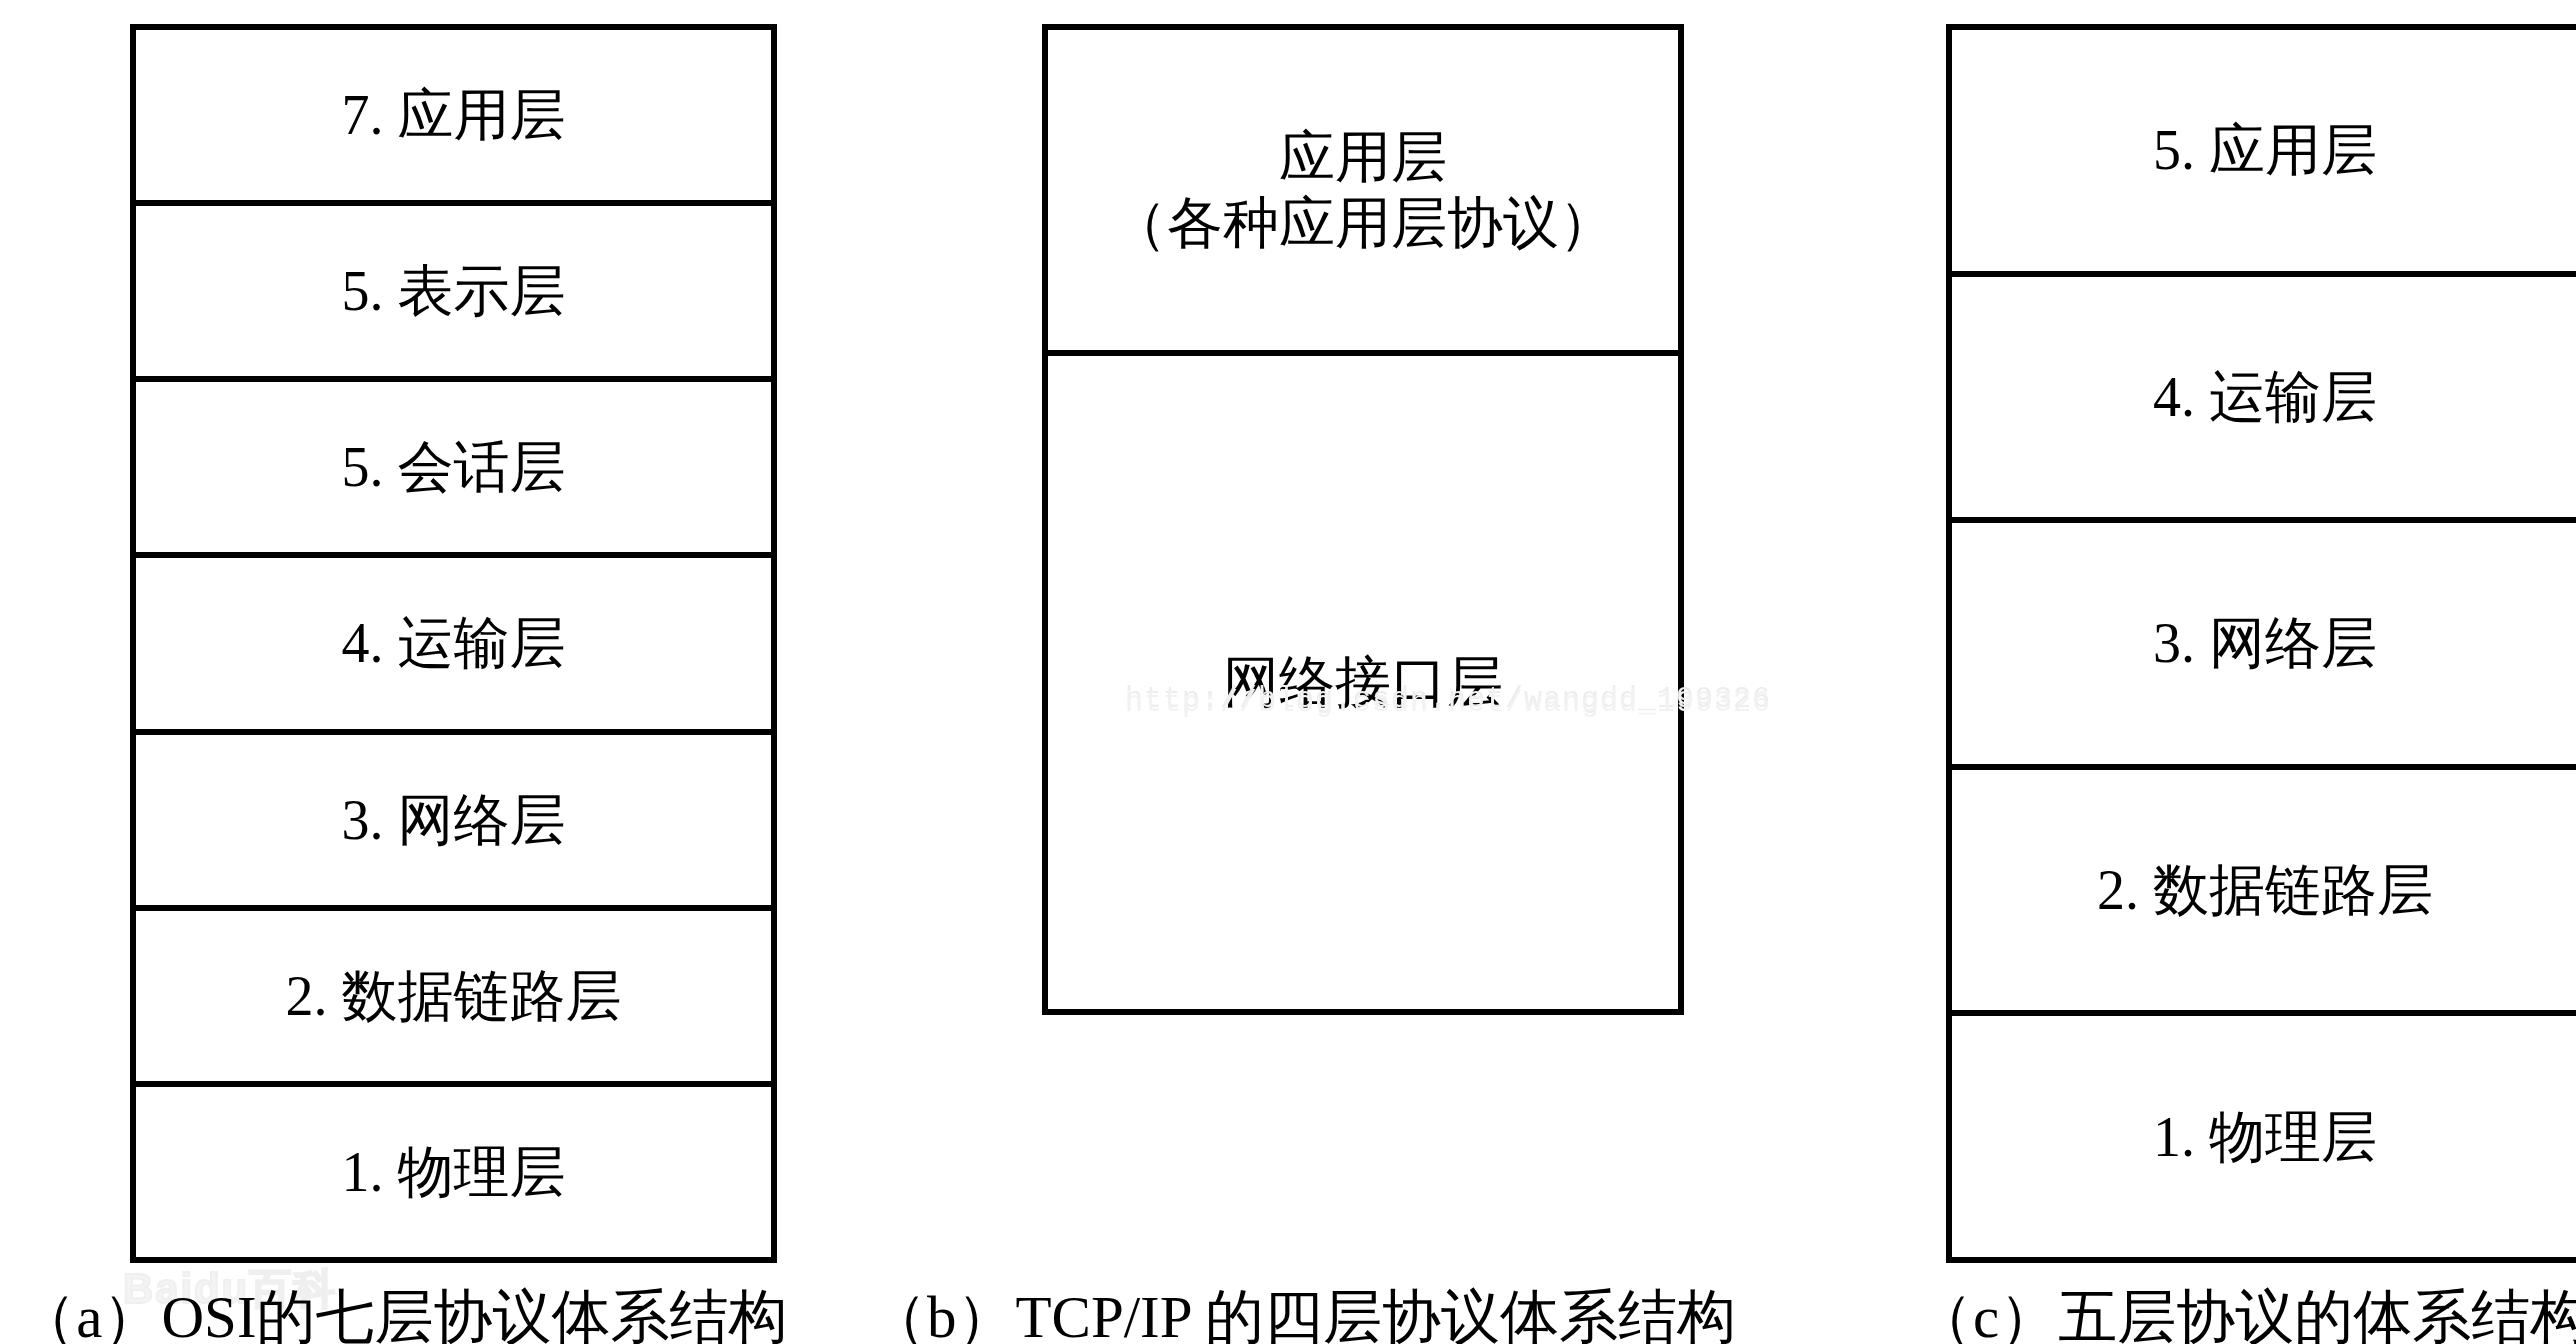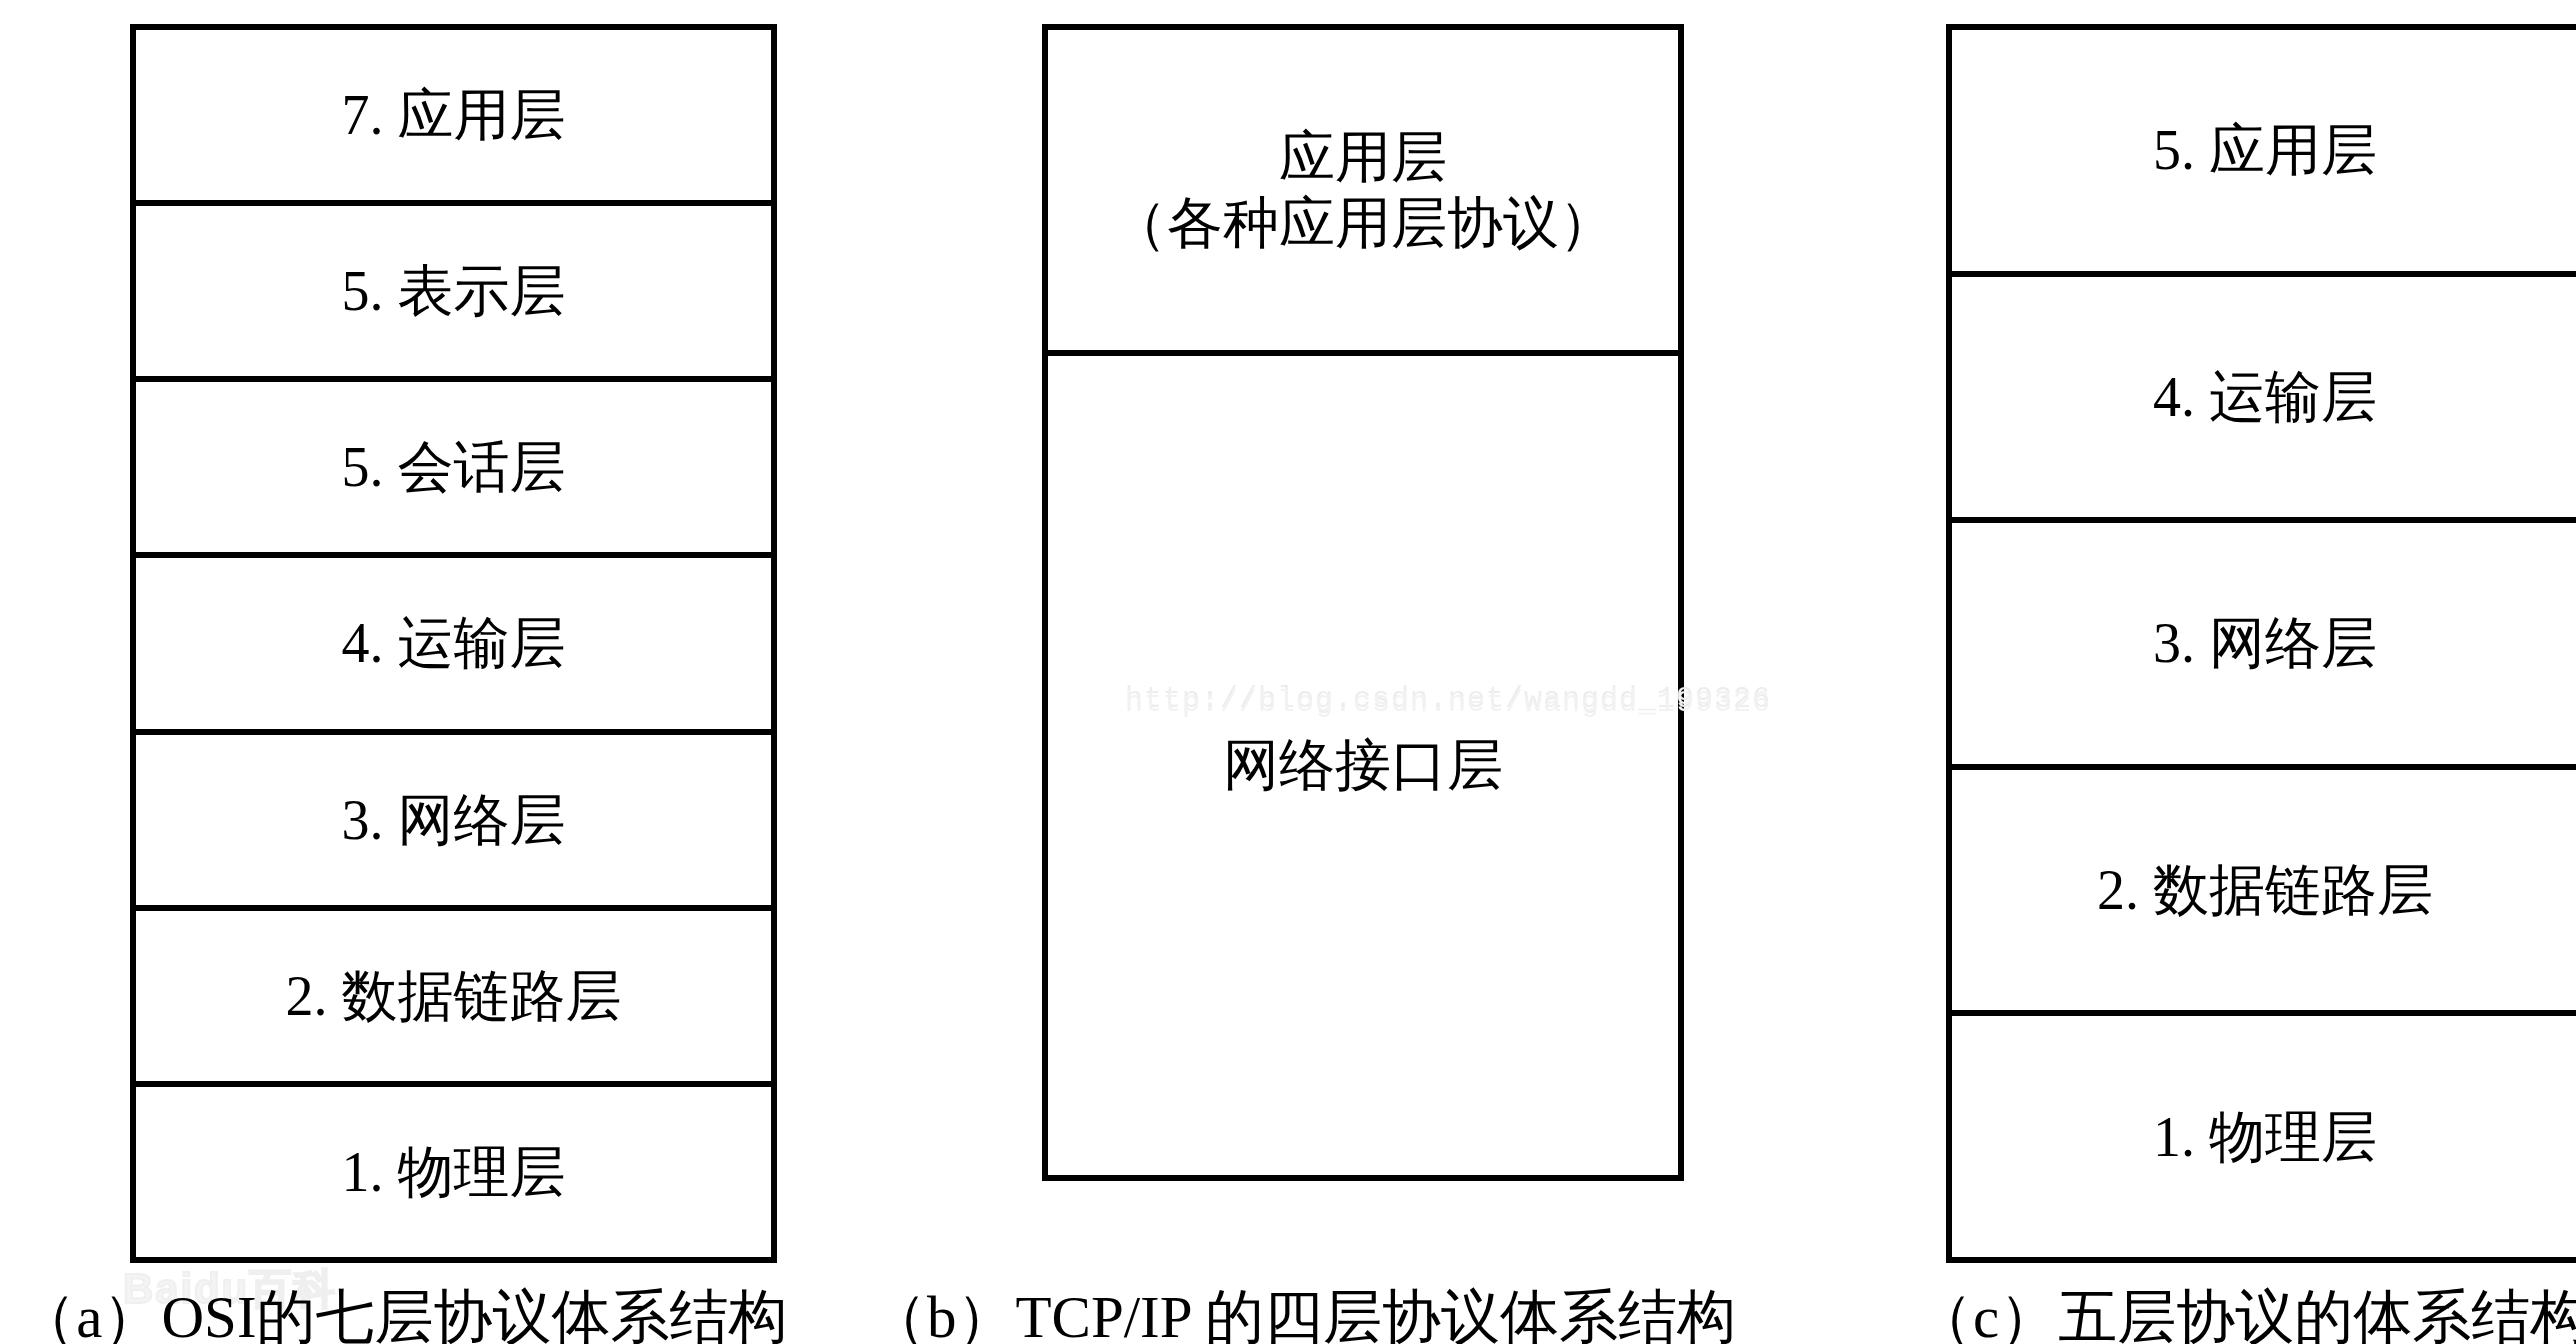--- a/index.html
+++ b/index.html
@@ -53,21 +53,21 @@
     display: block;
     white-space: nowrap;
     line-height: 1.18;
   }
 
   
   #stack-a { left: 130px; width: 647px; height: 1239px; }
   #stack-a .layer-box { font-size: 56px; }
 
   
-  #stack-b { left: 1042px; width: 642px; height: 1157px; }
+  #stack-b { left: 1042px; width: 642px; height: 991px; }
   #stack-b .layer-box { font-size: 56px; }
 
   
   #stack-c { left: 1946px; width: 638px; height: 1239px; }
   #stack-c .layer-box { font-size: 56px; }
 
   .caption-row {
     position: absolute;
     left: 0;
     top: 1247px;

